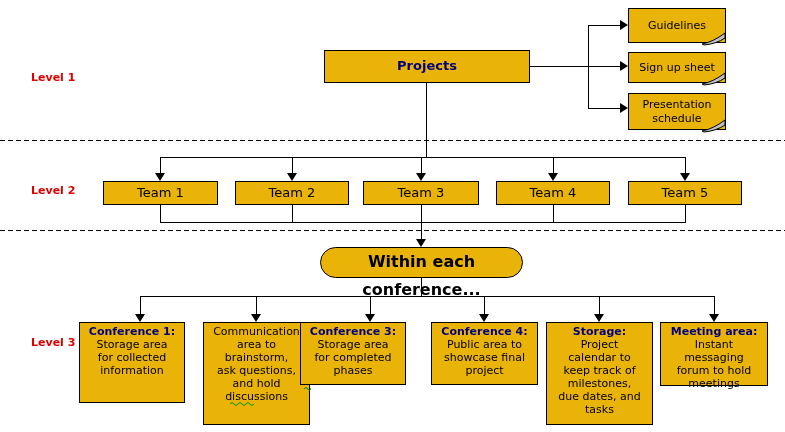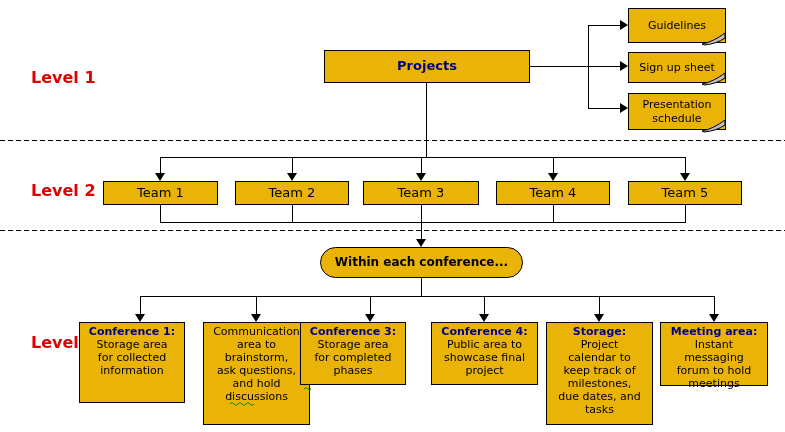--- a/index.html
+++ b/index.html
@@ -19,29 +19,29 @@
     border-left:5px solid transparent;border-right:5px solid transparent;
     border-top:8px solid #000;
   }
   .arrow-right{
     position:absolute;width:0;height:0;
     border-top:5px solid transparent;border-bottom:5px solid transparent;
     border-left:8px solid #000;
   }
   .level-label{
     position:absolute;left:31px;color:#e00000;font-weight:bold;
-    font-size:16px;line-height:12px;white-space:nowrap;
+    font-size:11px;line-height:12px;white-space:nowrap;
   }
   .box{
     position:absolute;background:#eab308;border:1px solid #000;
     box-sizing:border-box;text-align:center;
   }
   .root-box{font-weight:bold;font-size:13px;color:#000080;line-height:30px;}
   .team-box{font-weight:normal;font-size:13px;line-height:21px;}
-  .hub-box{border-radius:16px;font-weight:bold;font-size:12px;line-height:28px;}
+  .hub-box{border-radius:16px;font-weight:bold;font-size:16px;line-height:28px;}
   .doc-box{
     font-size:11px;line-height:14px;display:flex;align-items:center;
     justify-content:center;white-space:pre-line;
   }
   .doc-fold{position:absolute;right:-2px;bottom:-4px;}
   .area-box{font-size:11px;line-height:13px;padding-top:2px;}
   .area-title{color:#000080;font-weight:bold;white-space:nowrap;}
   .area-body{white-space:pre-line;}
   .grammar{position:absolute;}
 </style>

